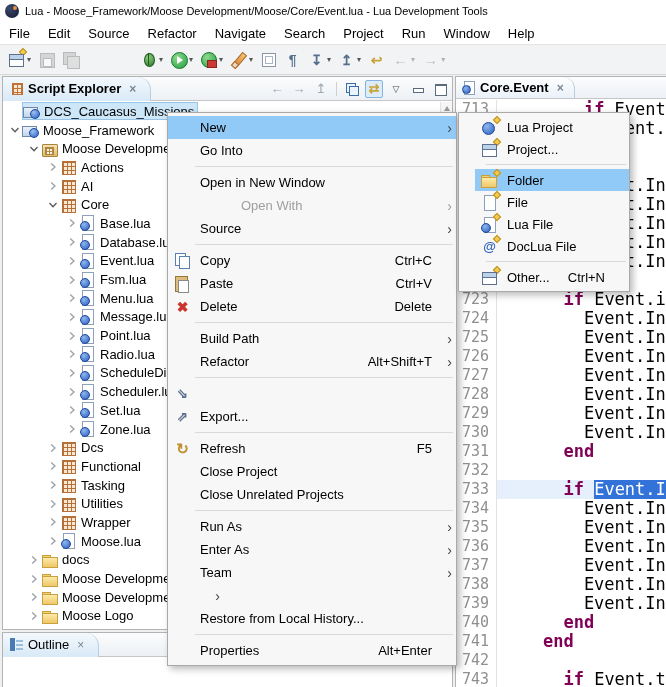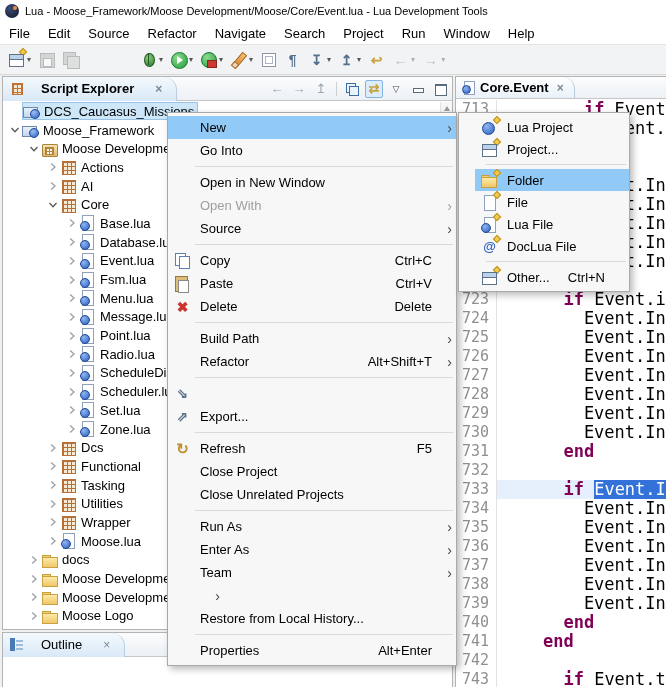--- a/index.html
+++ b/index.html
@@ -38,21 +38,21 @@
   .tb-mark::after { content:""; position:absolute; left:5px; top:5px; width:6px; height:6px; border:1px solid #aab4c2; }
   .tb-glyph { font-weight:bold; }
 
   
   .panel { position:absolute; background:#fff; border:1px solid #b3b3b3; }
   .explorer-panel { left:2px; top:76px; width:451px; height:554px; }
   .outline-panel  { left:2px; top:632px; width:451px; height:55px; border-bottom:none; }
   .editor-panel   { left:455px; top:76px; width:211px; height:611px; border-right:none; border-bottom:none; }
 
   .phead { height:24px; background:linear-gradient(#fbfcfd,#edf1f5); border-bottom:1px solid #c6c6c6; display:flex; align-items:center; }
-  .ptab { display:flex; align-items:center; gap:18px; height:24px; padding:0 14px 0 7px; font-size:13px;
+  .ptab { display:flex; align-items:center; gap:5px; height:24px; padding:0 14px 0 7px; font-size:13px;
           background:linear-gradient(#f4f9fd,#d8e9f7); border-right:1px solid #b9cde0; border-top-right-radius:13px;justify-content:space-between; }
   .ptab.bold { font-weight:bold; }
   .tab-close { color:#7a8794; font-size:12px; margin-left:3px; }
 
   .vi { width:13px; height:13px; position:relative; flex:none; }
   .vi-scriptexp { background-color:#f7ead2; border:1px solid #c07137;
      background-image:linear-gradient(to right,#c07137 1px,transparent 1px),linear-gradient(to bottom,#c07137 1px,transparent 1px);
      background-size:4px 4px; width:11px; height:12px; margin-left:2px; }
   .vi-outline { border-left:5px solid #4a7ab5; background-image:linear-gradient(#9dbdde,#9dbdde),linear-gradient(#9dbdde,#9dbdde),linear-gradient(#9dbdde,#9dbdde);
      background-repeat:no-repeat; background-size:7px 2px; background-position:1px 2px,1px 6px,1px 10px; }
@@ -104,21 +104,21 @@
   .tk-k { color:#7f0055; font-weight:bold; }
   .tk-s { background:#3272d9; color:#fff; }
 
   
   .menu { position:absolute; background:#f7f7f7; border:1px solid #a9a9a9; box-shadow:3px 3px 7px rgba(0,0,0,.28); font-size:13px; padding:3px 0; z-index:50; }
   .ctxmenu { left:167px; top:112px; width:290px; }
   .submenu { left:458px; top:112px; width:172px; z-index:55; }
   .m-item { height:23px; display:flex; align-items:center; padding:0 4px 0 5px; }
   .submenu .m-item { height:22px;margin-left:16px; }
   .m-item.hl { background:#91c9f7; }
-  .m-item.dis { color:#9e9e9e; }
+  .m-item.dis { color:#9e9e9e;gap:41px; }
   .m-ico { width:19px; height:17px; margin-right:8px; position:relative; flex:none; display:flex; align-items:center; justify-content:center; }
   .m-label { flex:1; white-space:nowrap; }
   .m-short { margin-right:10px; white-space:nowrap; }
   .m-arrow { width:10px; text-align:right; font-size:14px; color:#444; }
   .m-item.dis .m-arrow { color:#9e9e9e; }
   .m-sep { height:1px; background:#d9d9d9; margin:4px 3px 4px 27px; }
 
   .ic-copy::before { content:""; position:absolute; left:2px; top:1px; width:9px; height:11px; background:#fff; border:1px solid #5b7fae; }
   .ic-copy::after { content:""; position:absolute; left:6px; top:4px; width:9px; height:11px; background:#fff; border:1px solid #5b7fae; }
   .ic-paste::before { content:""; position:absolute; left:2px; top:1px; width:11px; height:14px; background:#dcbd7e; border:1px solid #97783c; }

